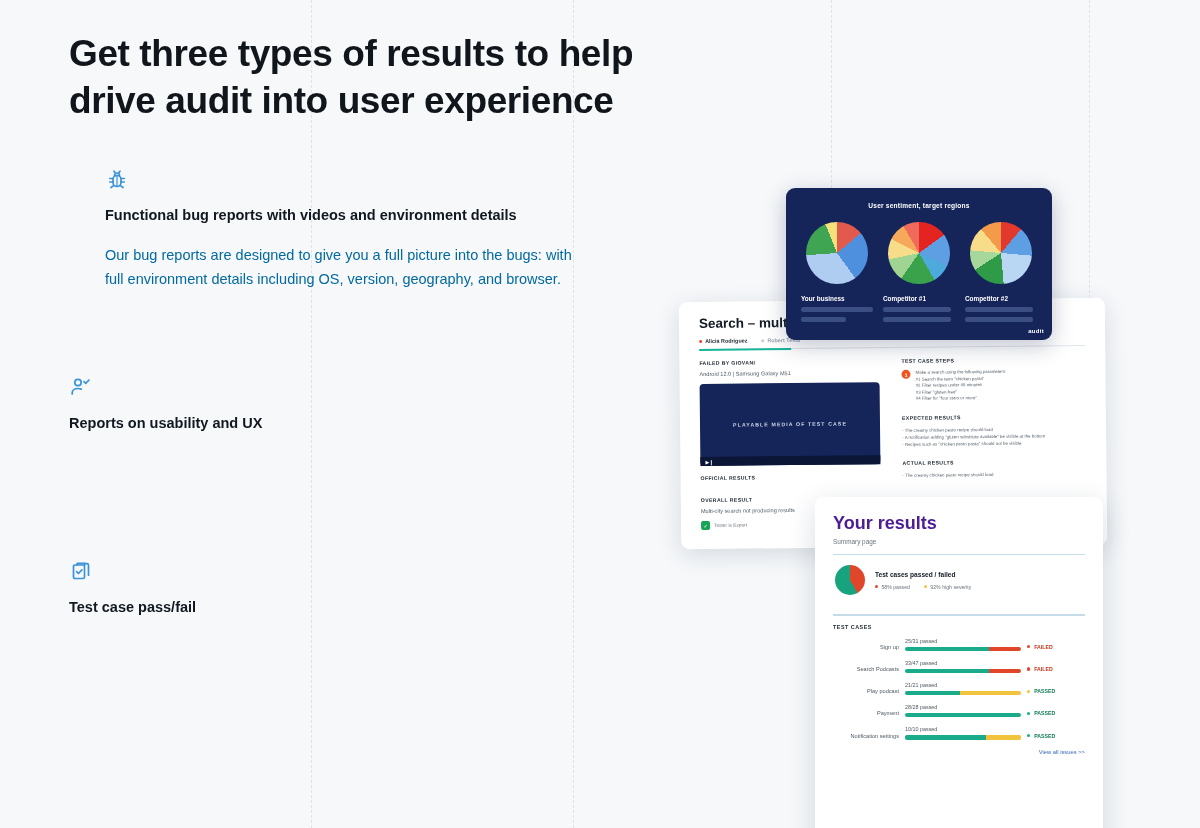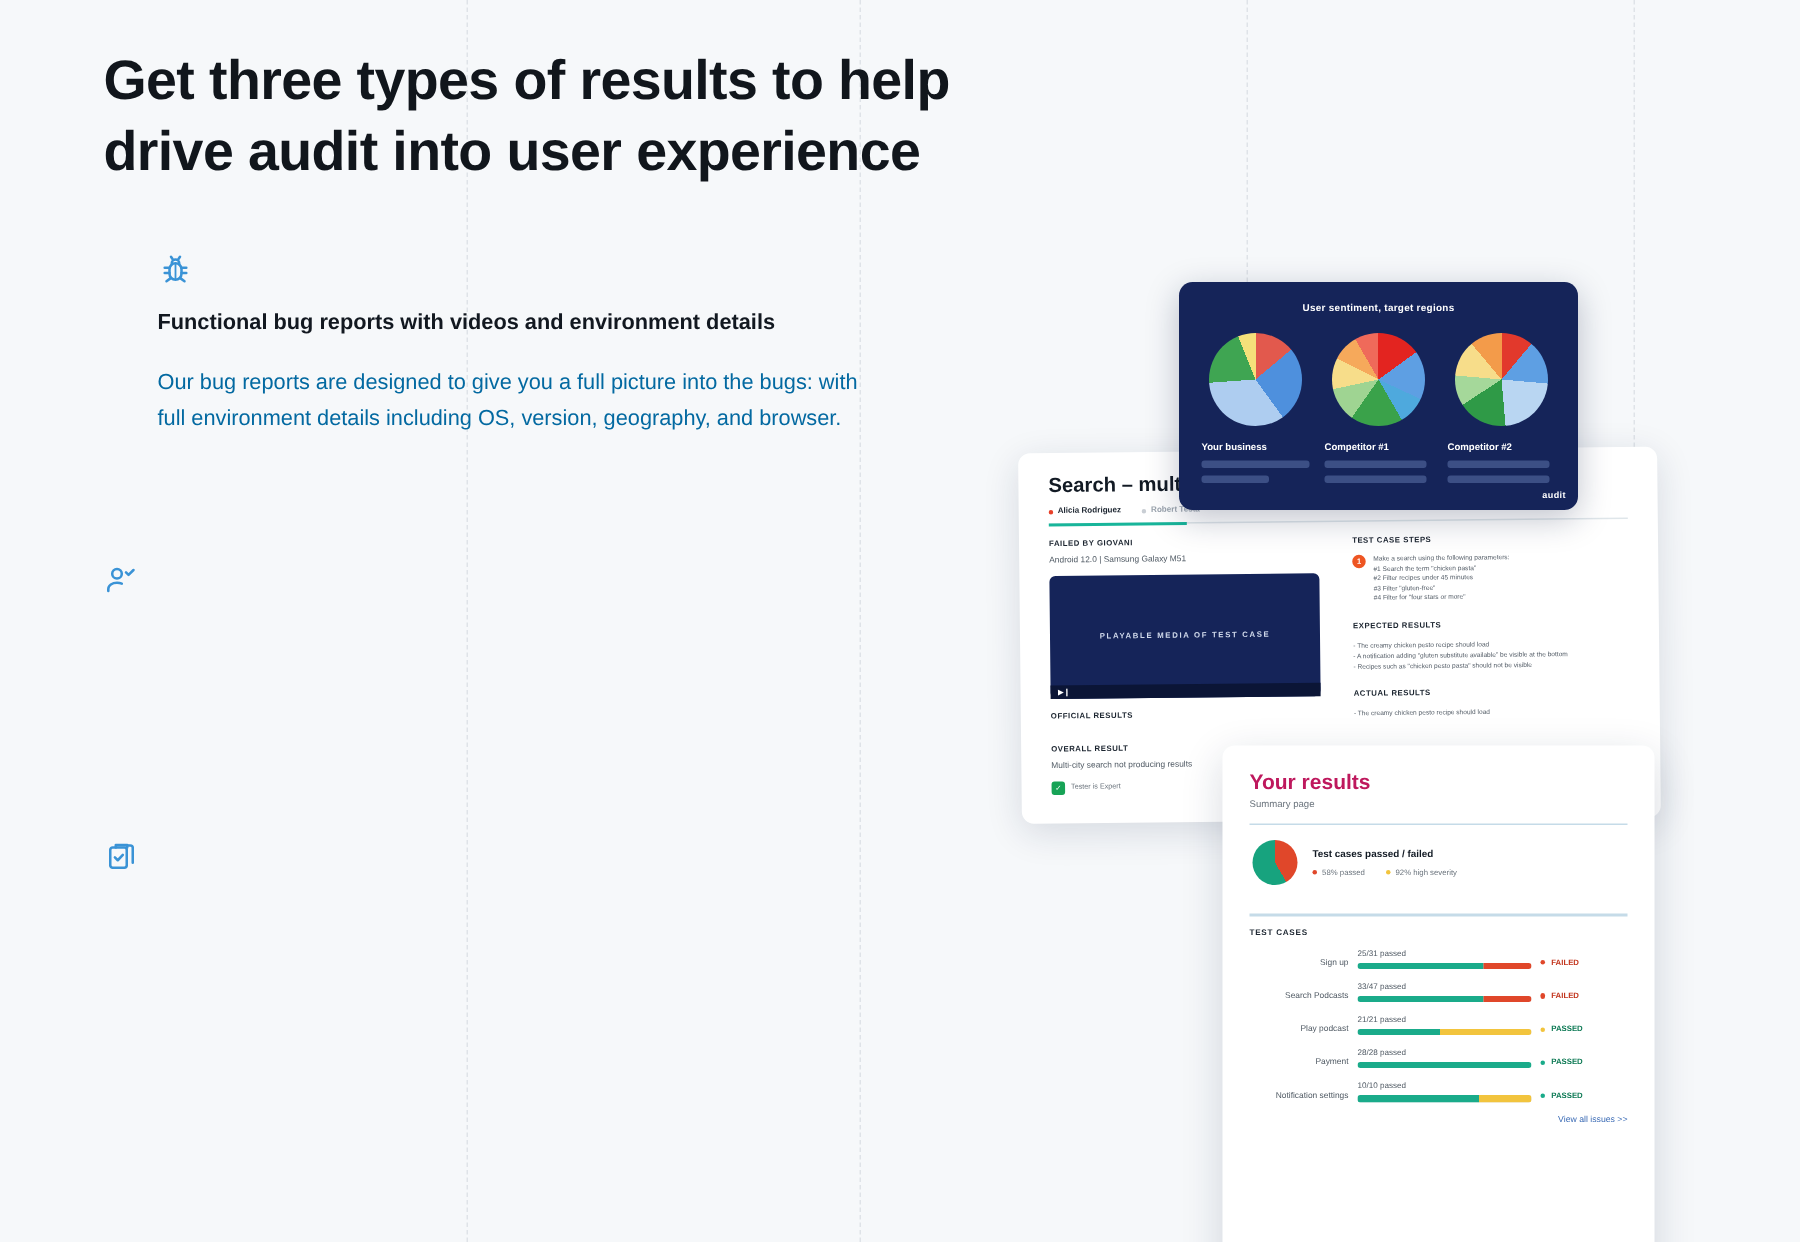--- a/index.html
+++ b/index.html
@@ -117,21 +117,21 @@
   }
   .tiny { font-size: 4.8px; color: #6b747d; }
 
   
   .results-card {
     position: absolute; left: 143px; top: 317px; width: 288px; height: 437px;
     background: #fff; border-radius: 8px;
     box-shadow: 0 8px 28px rgba(20,35,70,.16);
     z-index: 4; padding: 16px 18px; overflow: hidden;
   }
-  .rc-title { font-size: 14px; font-weight: 700; color: #be185d; }
+  .rc-title { font-size: 18px; font-weight: 700; color: #4c1d95; }
   .rc-sub { font-size: 6.4px; color: #6b747d; margin-top: 4px; }
   .rc-hr { height: 1.3px; background: #c5dbe8; margin-top: 9px; }
   .summary { display: flex; align-items: center; gap: 10px; padding: 10px 2px; }
   .donut { width: 30px; height: 30px; border-radius: 50%; flex: 0 0 auto; }
   .sum-title { font-size: 6.6px; font-weight: 700; color: #121a24; }
   .legend { display: flex; gap: 14px; margin-top: 6px; }
   .leg { display: flex; align-items: center; gap: 3px; font-size: 5.2px; color: #6b747d; }
   .ld { width: 3.4px; height: 3.4px; border-radius: 50%; }
   .tc-head { font-size: 5.4px; font-weight: 700; color: #1c2530; letter-spacing: .5px; margin-top: 8px; }
   .tc-rows { margin-top: 8px; }
@@ -177,31 +177,33 @@
     </div>
 
     <div class="feature" id="f2">
       <span class="feat-icon">
         <svg width="24" height="24" viewBox="0 0 24 24" fill="none" stroke="#3a93d6" stroke-width="1.7" stroke-linecap="round" stroke-linejoin="round">
           <circle cx="9" cy="7.5" r="3.2"></circle>
           <path d="M3.2 19v-1.3c0-2.6 2.6-4.2 5.8-4.2 1.2 0 2.3.2 3.2.6"></path>
           <path d="M15 6.6l1.7 1.7L20 5"></path>
         </svg>
       </span>
+      <div class="feat-title">Reports on usability and UX</div>
     </div>
 
     <div class="feature" id="f3">
       <span class="feat-icon">
         <svg width="24" height="24" viewBox="0 0 24 24" fill="none" stroke="#3a93d6" stroke-width="1.7" stroke-linecap="round" stroke-linejoin="round">
           <rect x="4.5" y="6" width="11" height="13.5" rx="1.6"></rect>
           <path d="M8.2 6V4.4h7.6V6"></path>
           <path d="M15.5 4.6h2.4c.9 0 1.6.7 1.6 1.6v10"></path>
           <path d="M7.6 12.6l1.9 1.9 3.4-3.6"></path>
         </svg>
       </span>
+      <div class="feat-title">Test case pass/fail</div>
     </div>
   </div>
 
   <div class="stack">
 
     <div class="dark-card">
       <div class="dark-title">User sentiment, target regions</div>
       <div class="pies">
         <div class="pie-col">
           <div class="pie" style="background:conic-gradient(#e2594d 0deg 50deg,#4e90dd 50deg 144deg,#aecdf0 144deg 266deg,#3fa552 266deg 338deg,#f5e07a 338deg 360deg)"></div>

